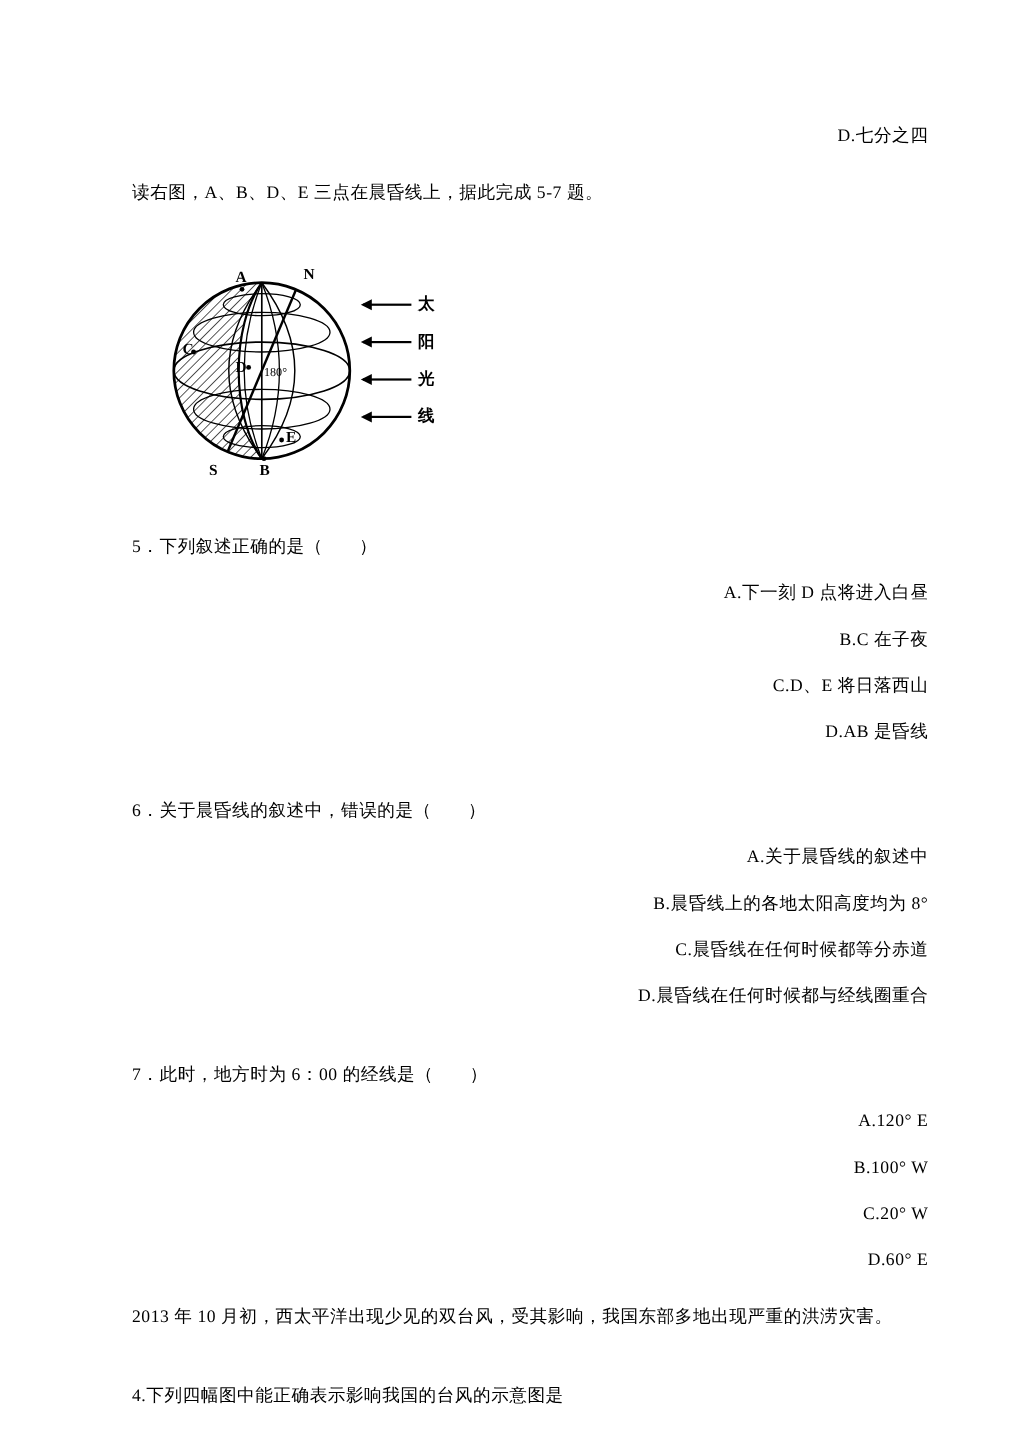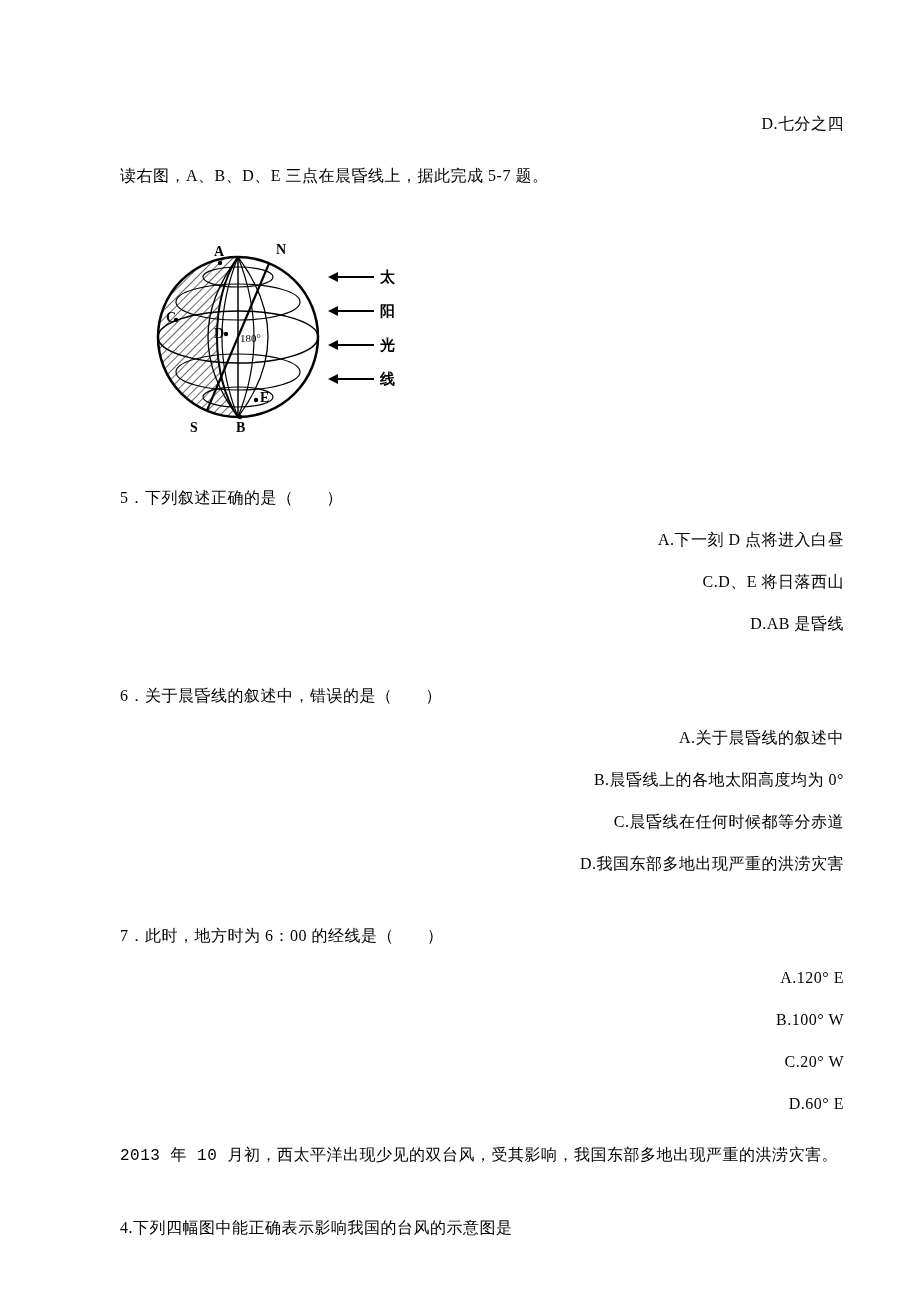--- a/index.html
+++ b/index.html
@@ -152,31 +152,32 @@
         </div>
       <div class="arrow-row">
           <div class="arrow"></div>
           <div class="arrow-label">线</div>
         </div>
     </div>
   </div>
 
   <div class="line q">5．下列叙述正确的是（　　）</div>
   <div class="line opt">A.下一刻 D 点将进入白昼</div>
+  <div class="line opt">B.C 在子夜</div>
   <div class="line opt">C.D、E 将日落西山</div>
   <div class="line opt">D.AB 是昏线</div>
 
   <div class="line q">6．关于晨昏线的叙述中，错误的是（　　）</div>
   <div class="line opt">A.关于晨昏线的叙述中</div>
-  <div class="line opt">B.晨昏线上的各地太阳高度均为 0°</div>
+  <div class="line opt">B.晨昏线上的各地太阳高度均为 8°</div>
   <div class="line opt">C.晨昏线在任何时候都等分赤道</div>
-  <div class="line opt">D.我国东部多地出现严重的洪涝灾害</div>
+  <div class="line opt">D.晨昏线在任何时候都与经线圈重合</div>
 
   <div class="line q">7．此时，地方时为 6：00 的经线是（　　）</div>
   <div class="line opt">A.120° E</div>
   <div class="line opt">B.100° W</div>
   <div class="line opt">C.20° W</div>
   <div class="line opt">D.60° E</div>
 
-  <div class="line stem" style="text-align:justify;font-family:Liberation Mono, monospace;">2013 年 10 月初，西太平洋出现少见的双台风，受其影响，我国东部多地出现严重的洪涝灾害。</div>
+  <div class="line stem" style="text-align:justify;">2013 年 10 月初，西太平洋出现少见的双台风，受其影响，我国东部多地出现严重的洪涝灾害。</div>
   <div class="line q">4.下列四幅图中能正确表示影响我国的台风的示意图是</div>
 
 </div>
 
 </body></html>

